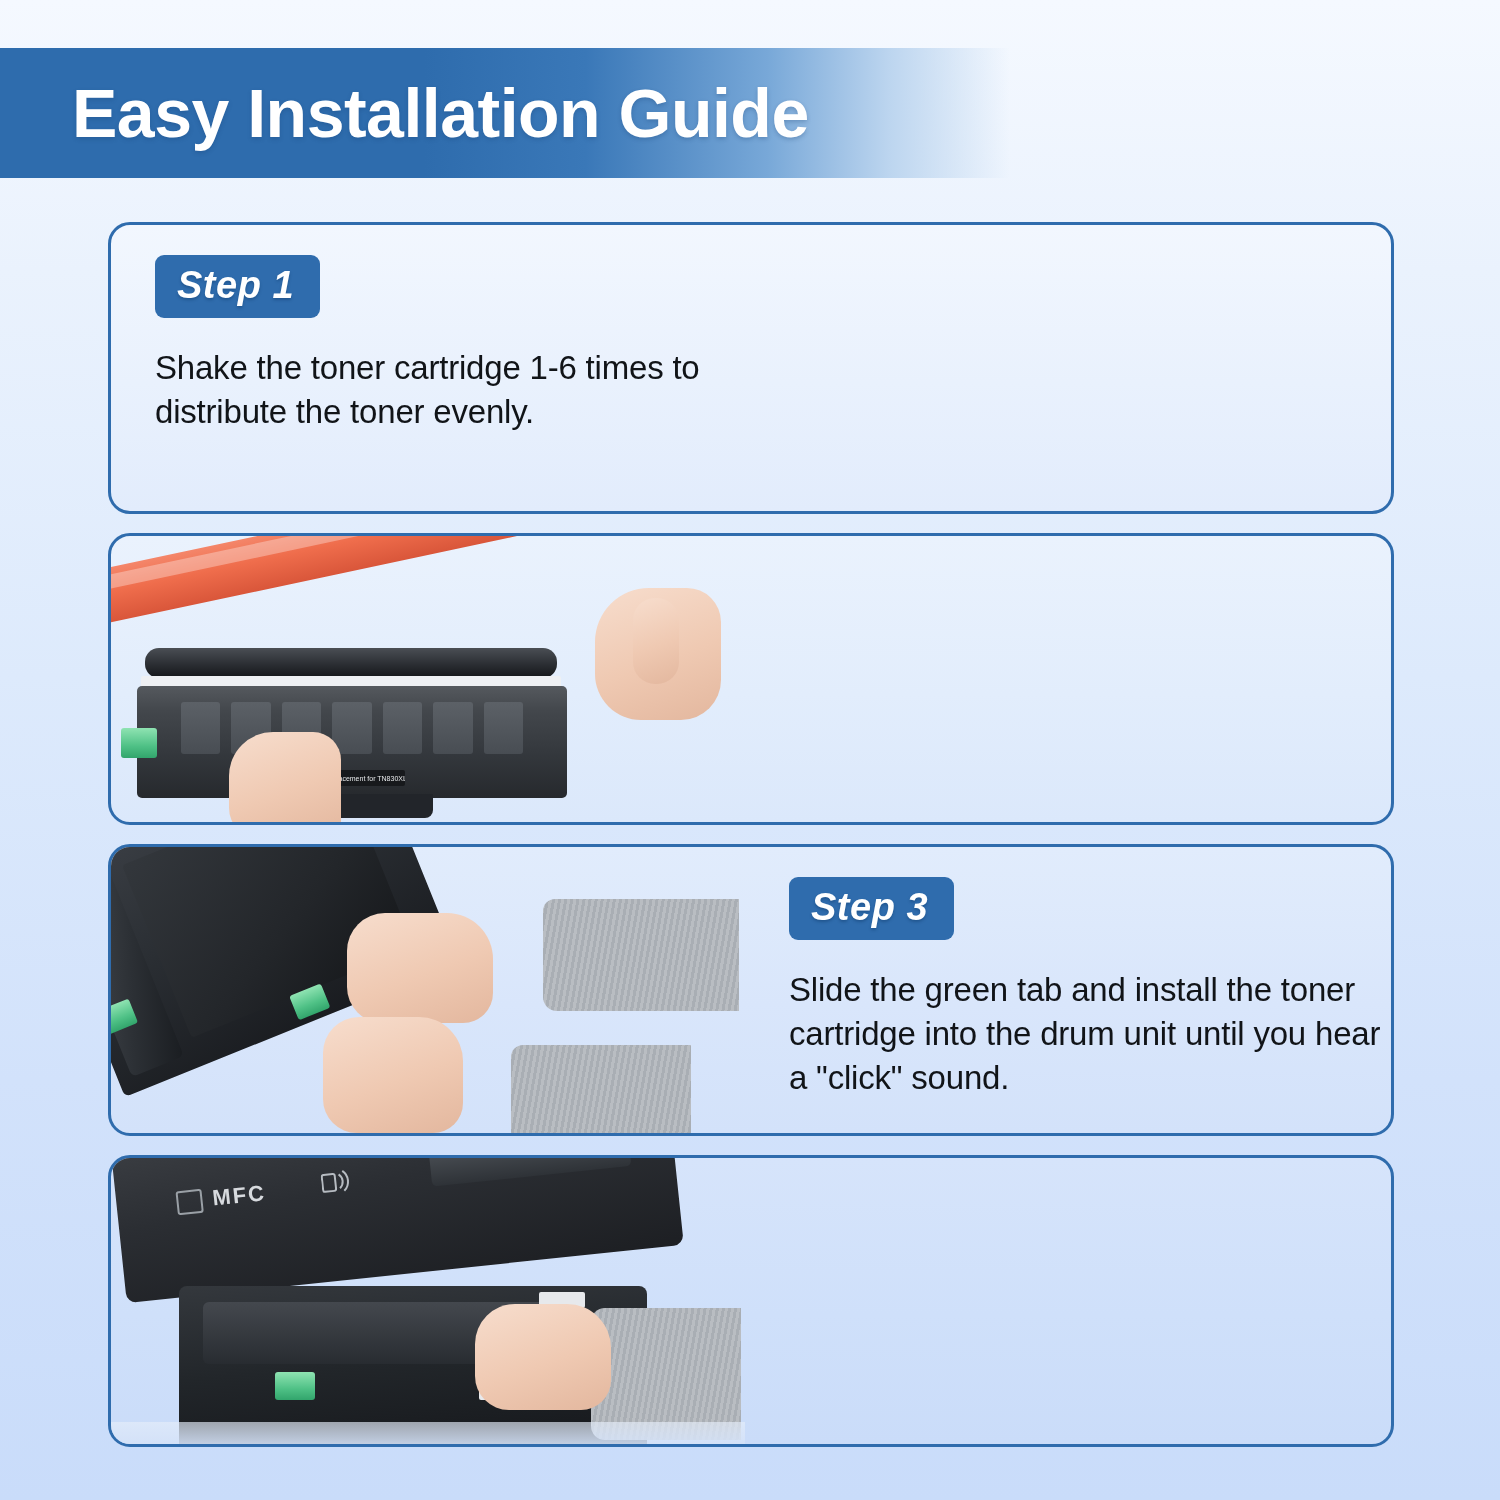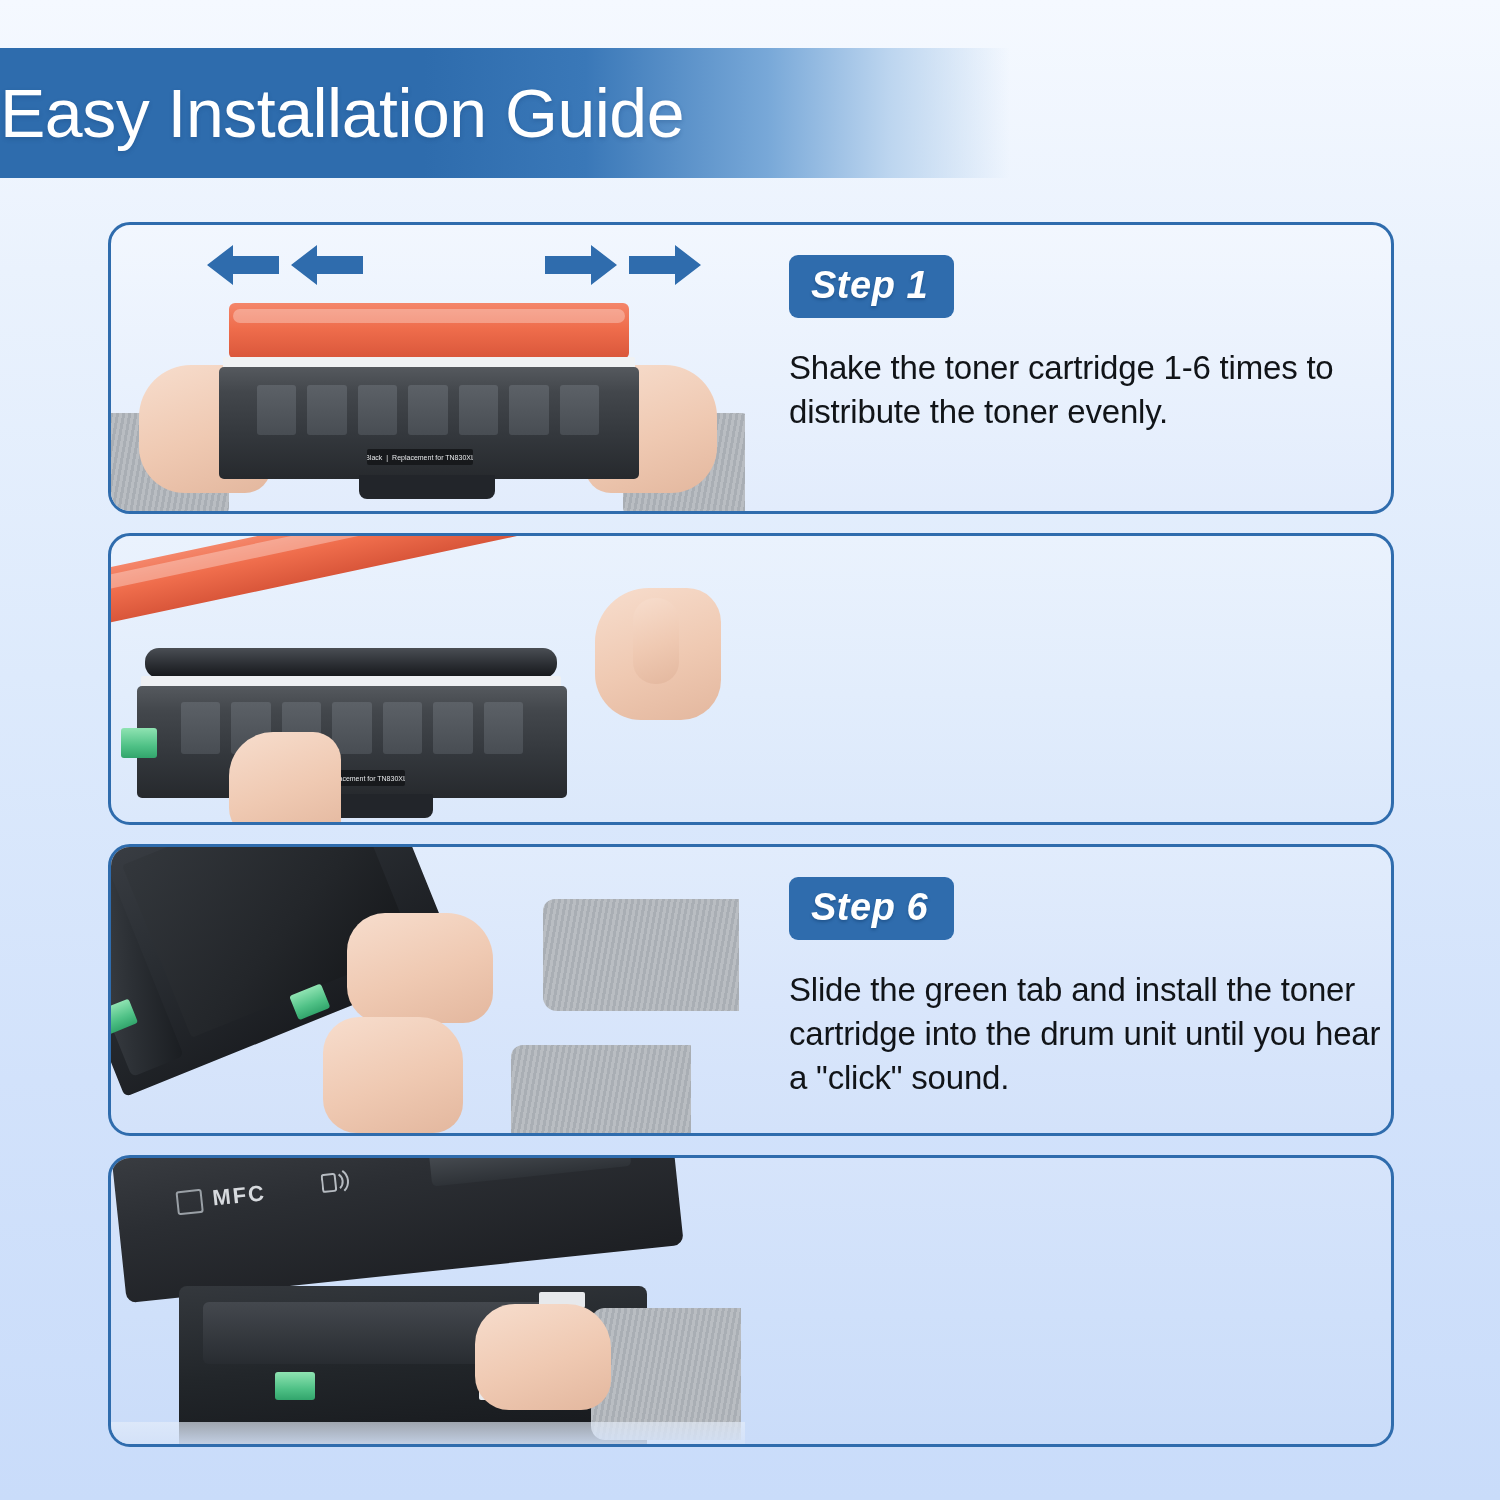--- a/index.html
+++ b/index.html
@@ -16,38 +16,39 @@
   .banner {
     position:absolute; left:0; top:48px; width:1010px; height:130px;
     background:linear-gradient(90deg,
        #2e6cad 0%, #2e6cad 42%, #3a78b8 58%,
        #78a8d8 76%, #bcd5ef 88%, rgba(235,243,253,0) 100%);
     display:flex; align-items:center;
   }
   .banner-title {
     color:#ffffff;
     font-size:68px;
-    font-weight:400;
+    font-weight:700;
     letter-spacing:-0.5px;
+    padding-left:72px;
     white-space:nowrap;
     text-shadow:0 2px 4px rgba(20,60,110,.28);
   }
 
   
   .cards { position:absolute; left:108px; top:222px; width:1286px; }
 
   .card {
     position:relative;
     border:3px solid #2f6cad;
     border-radius:22px;
     display:flex;
     overflow:hidden;
     margin-bottom:19px;
   }
-  .card-1 { height:292px; background:linear-gradient(180deg,#f2f7fe 0%,#e9f1fd 55%,#e2ecfc 100%); }
+  .card-1 { height:292px; background:linear-gradient(180deg,#f2f7fe 0%,#e9f1fd 55%,#e2ecfc 100%);flex-direction:column; }
   .card-2 { height:292px; background:linear-gradient(180deg,#eaf2fd 0%,#e2edfc 55%,#dbe8fb 100%); }
   .card-3 { height:292px; background:linear-gradient(180deg,#e1ecfc 0%,#d9e6fb 55%,#d3e2fa 100%); }
   .card-4 { height:292px; background:linear-gradient(180deg,#d6e4fb 0%,#cfe0fa 55%,#cadcf9 100%); }
 
   .photo { position:relative; width:634px; flex:none; overflow:hidden; }
   .content { flex:1; position:relative; padding:30px 0 0 44px; }
 
   .badge {
     display:inline-block;
     background:#2f6cad;
@@ -247,21 +248,21 @@
 
         <div style="position:absolute;right:6px;top:52px;width:196px;height:112px;border-radius:12px 0 0 14px;" class="sleeve"></div>
         <div style="position:absolute;left:236px;top:66px;width:146px;height:110px;border-radius:38px 46px 30px 36px;" class="skin"></div>
 
         <div style="position:absolute;right:54px;top:198px;width:180px;height:100px;border-radius:12px 0 0 14px;" class="sleeve"></div>
         <div style="position:absolute;left:212px;top:170px;width:140px;height:116px;border-radius:36px 44px 30px 34px;" class="skin"></div>
       </div>
     </div>
 
     <div class="content">
-      <div class="badge">Step 6</div>
+      <div class="badge">Step 3</div>
       <div class="desc">Slide the green tab and install the toner cartridge into the drum unit until you hear a "click" sound.</div>
     </div>
   </div>
 
   <div class="card card-4">
     <div class="photo">
       <div class="scene">
 
         <div style="position:absolute;left:0px;top:-6px;width:560px;height:152px;transform:rotate(-6deg);transform-origin:left top;
                     border-radius:10px;" class="printer-body">

